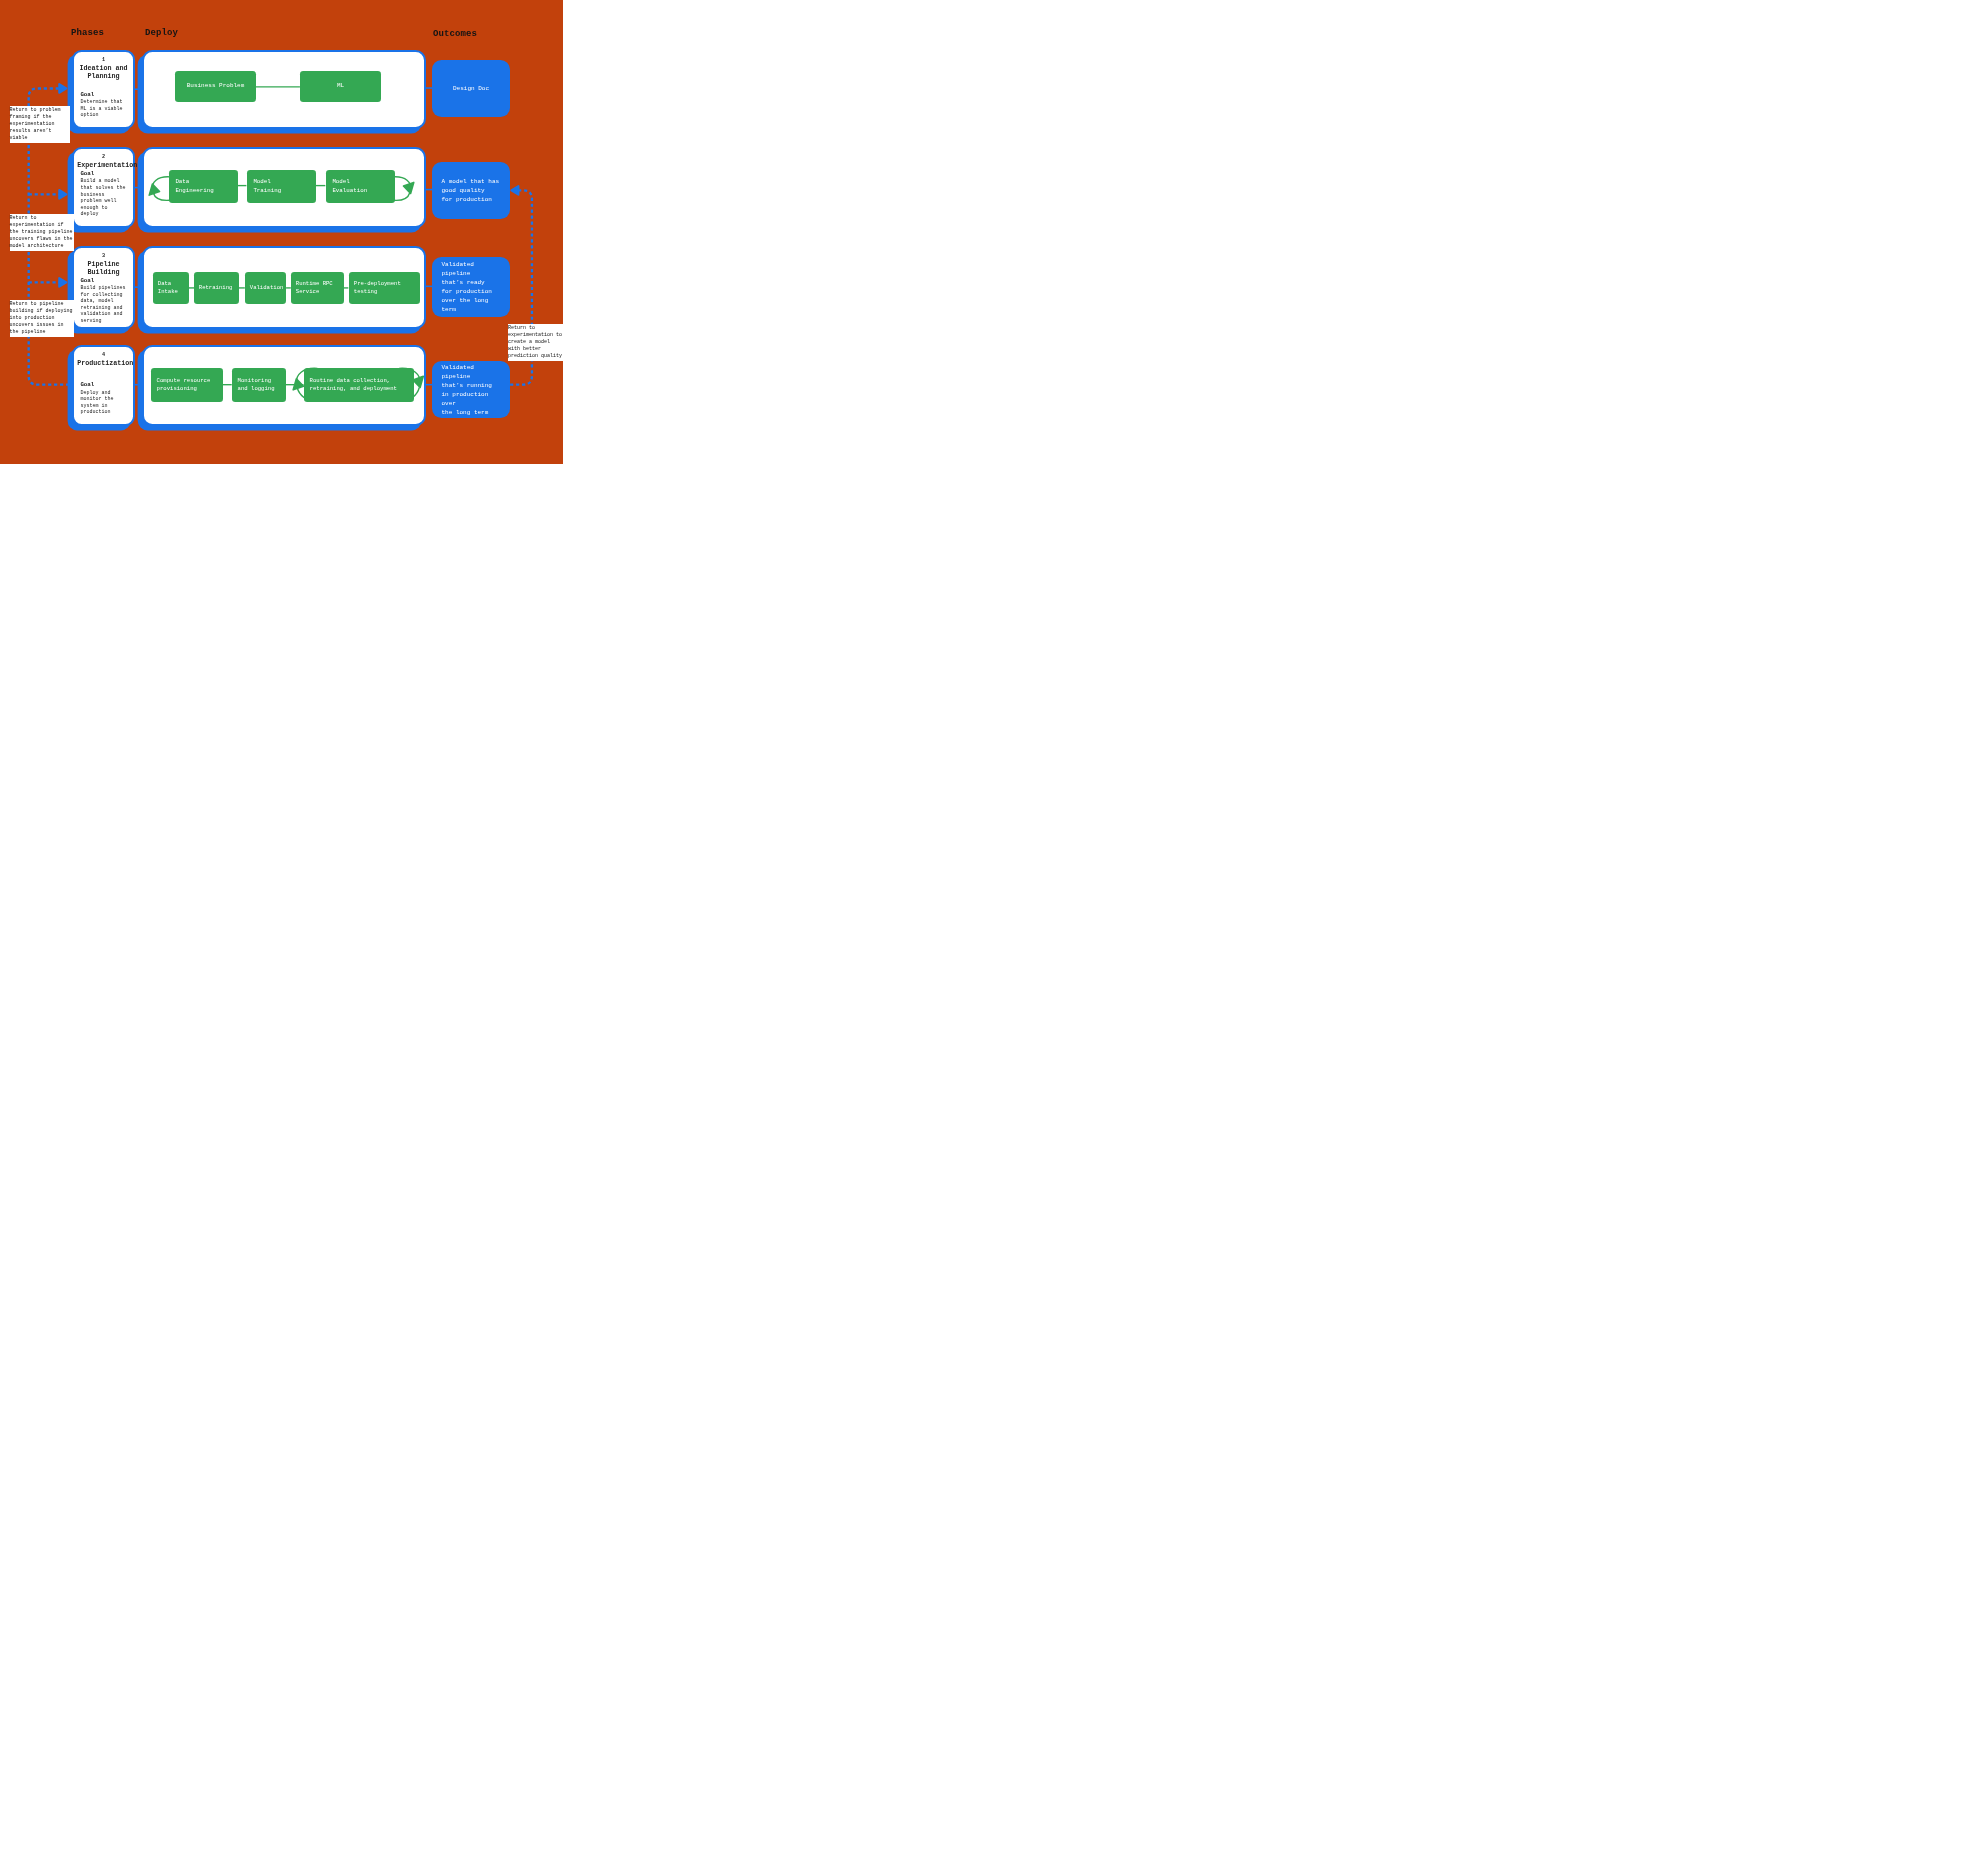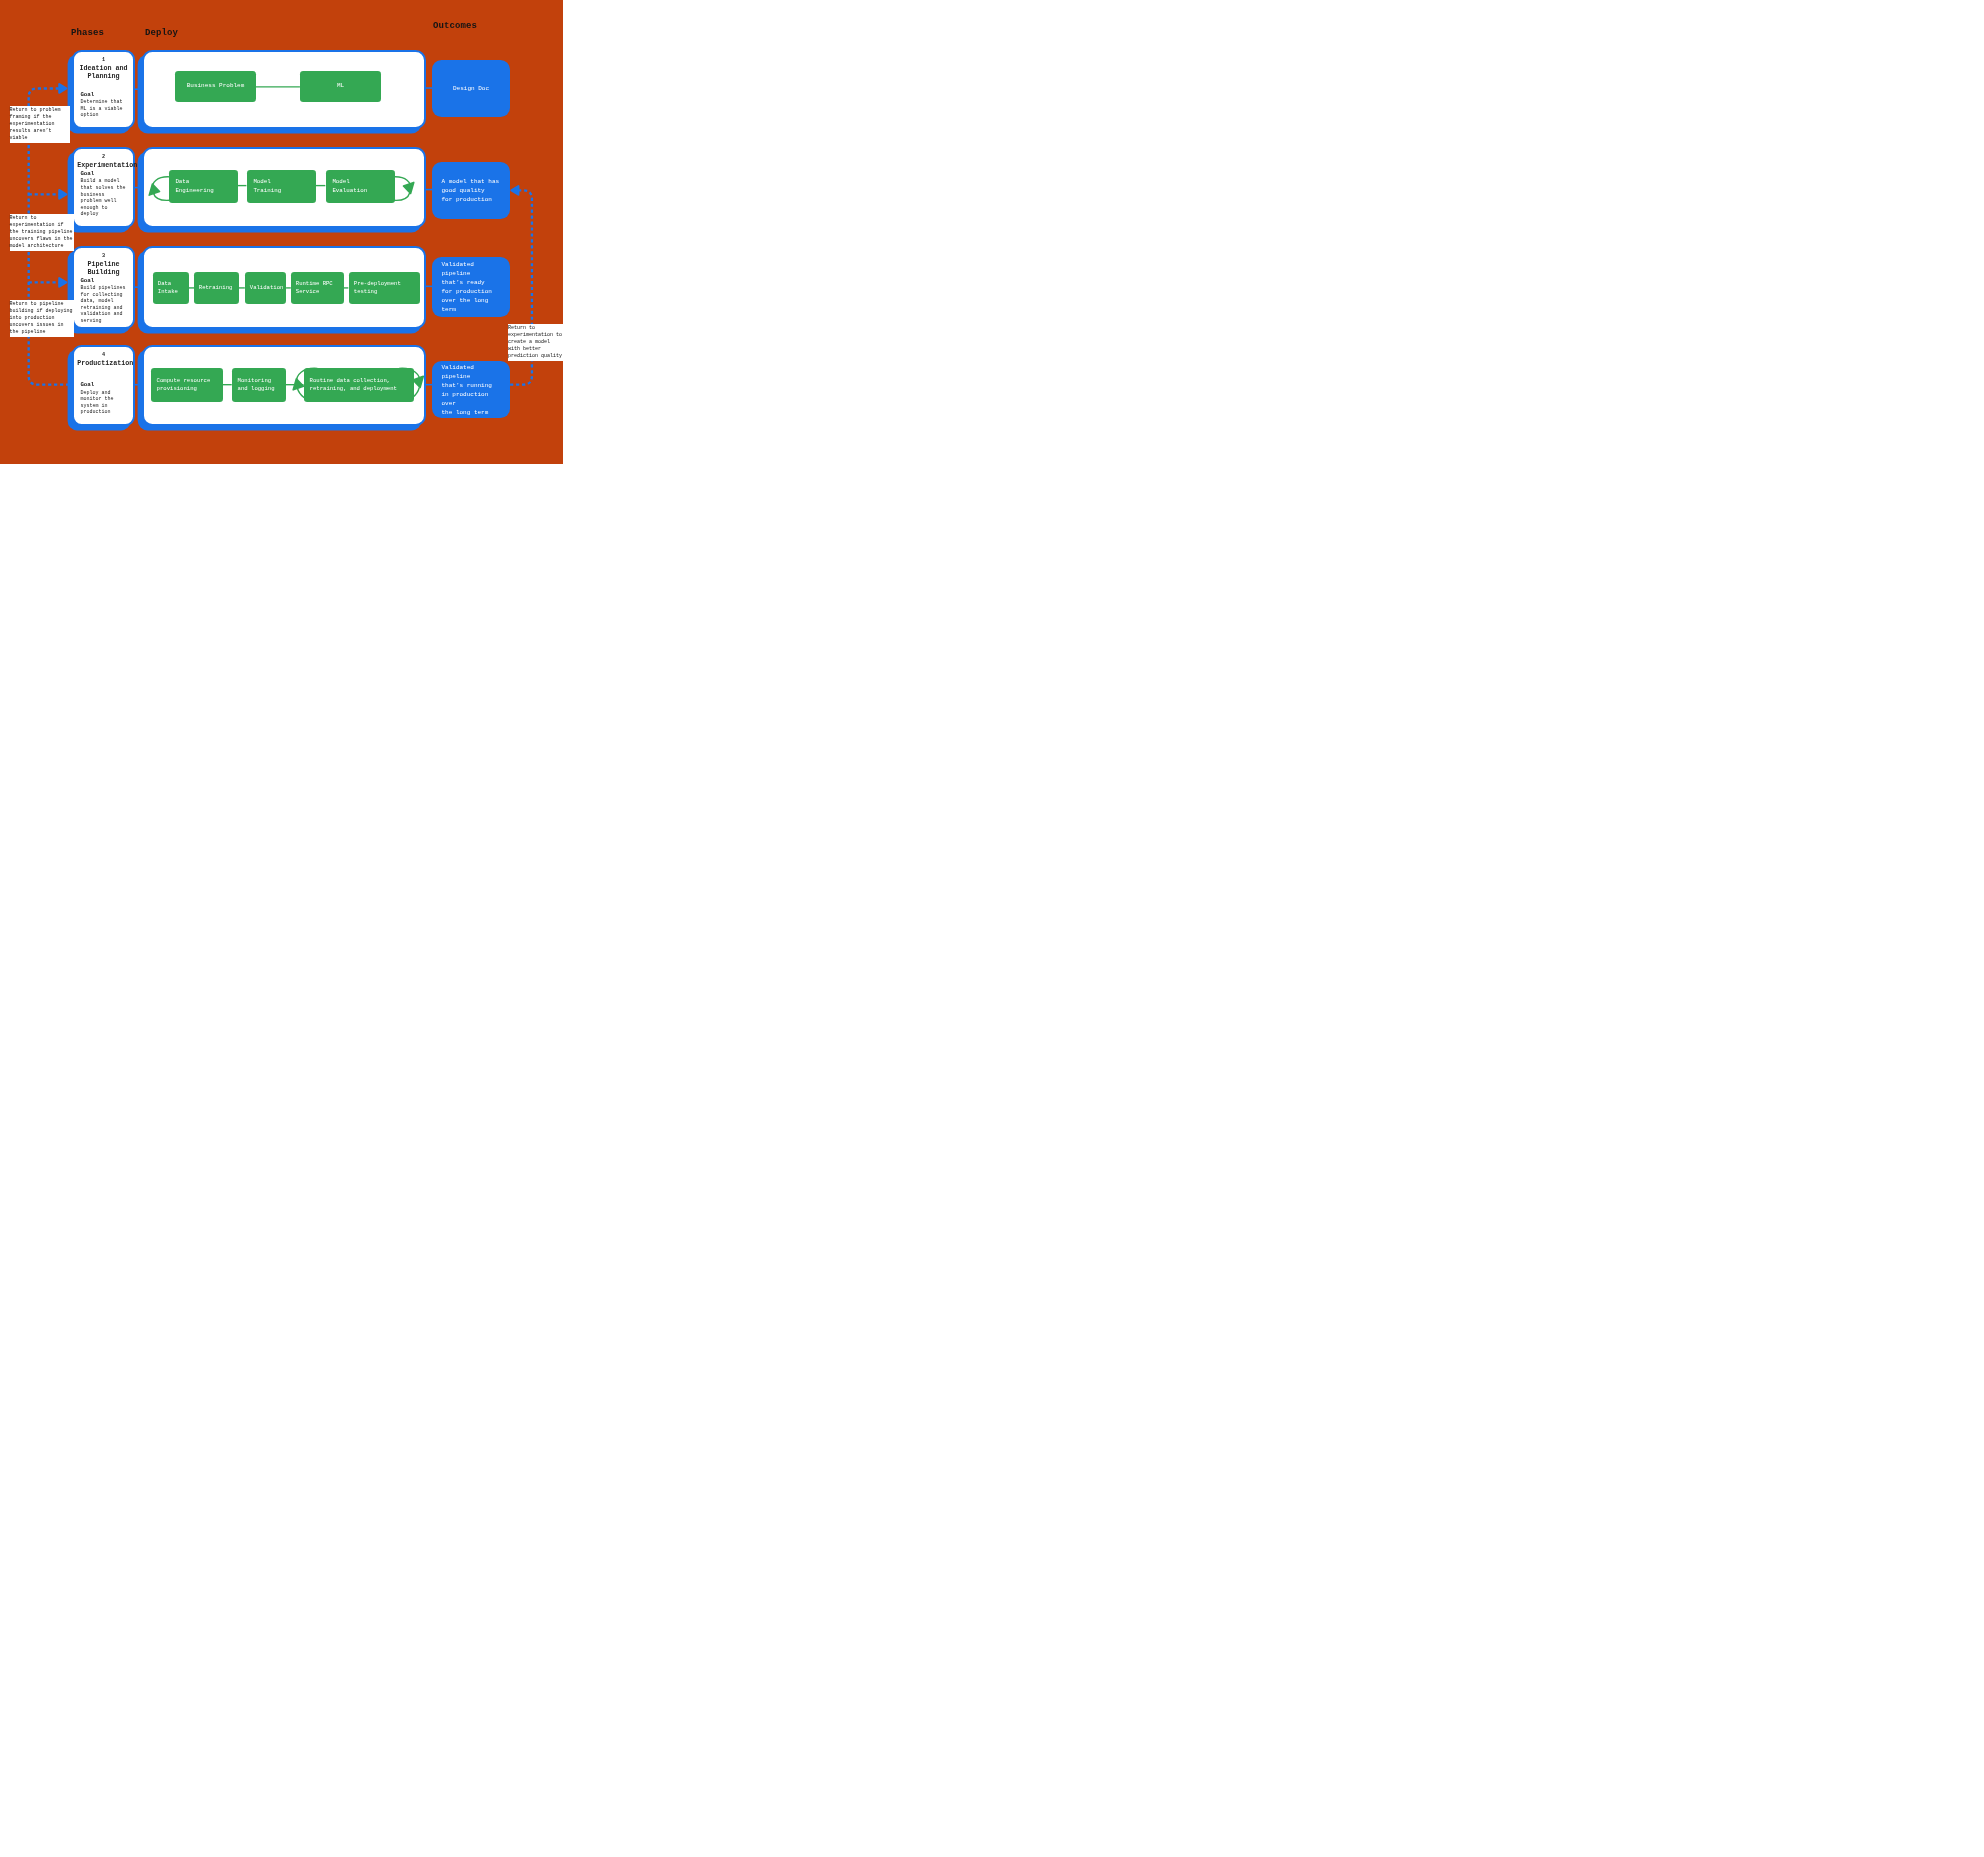--- a/index.html
+++ b/index.html
@@ -88,21 +88,21 @@
     <polygon points="149,212 149,234 167,223" fill="#1a73e8" stroke="#1a73e8" stroke-width="5" stroke-linejoin="round"></polygon>
     <polygon points="149,479 149,501 167,490" fill="#1a73e8" stroke="#1a73e8" stroke-width="5" stroke-linejoin="round"></polygon>
     <polygon points="149,701 149,723 167,712" fill="#1a73e8" stroke="#1a73e8" stroke-width="5" stroke-linejoin="round"></polygon>
 
     <path d="M 1306 480 L 1319 480 Q 1341 480 1341 502 L 1341 948 Q 1341 970 1319 970 L 1283 970" fill="none" stroke="#1a73e8" stroke-width="6" stroke-dasharray="8 7"></path>
     <polygon points="1307,469 1307,491 1289,480" fill="#1a73e8" stroke="#1a73e8" stroke-width="5" stroke-linejoin="round"></polygon>
   </svg>
 
   <div class="col-header" style="left:71px;top:28px;">Phases</div>
   <div class="col-header" style="left:145px;top:28px;">Deploy</div>
-  <div class="col-header" style="left:433px;top:21px;">Outcomes</div>
+  <div class="col-header" style="left:433px;top:29px;">Outcomes</div>
 
   <div class="phase-card" style="top:50px;height:79px;">
     <div class="phase-number">1</div>
     <div class="phase-title">Ideation and Planning</div>
     <div class="phase-goal">
       <div class="goal-label">Goal</div>
       <div class="goal-text">Determine that ML is a viable option</div>
     </div>
   </div>
   <div class="tasks-container" style="top:50px;height:79px;"></div>

